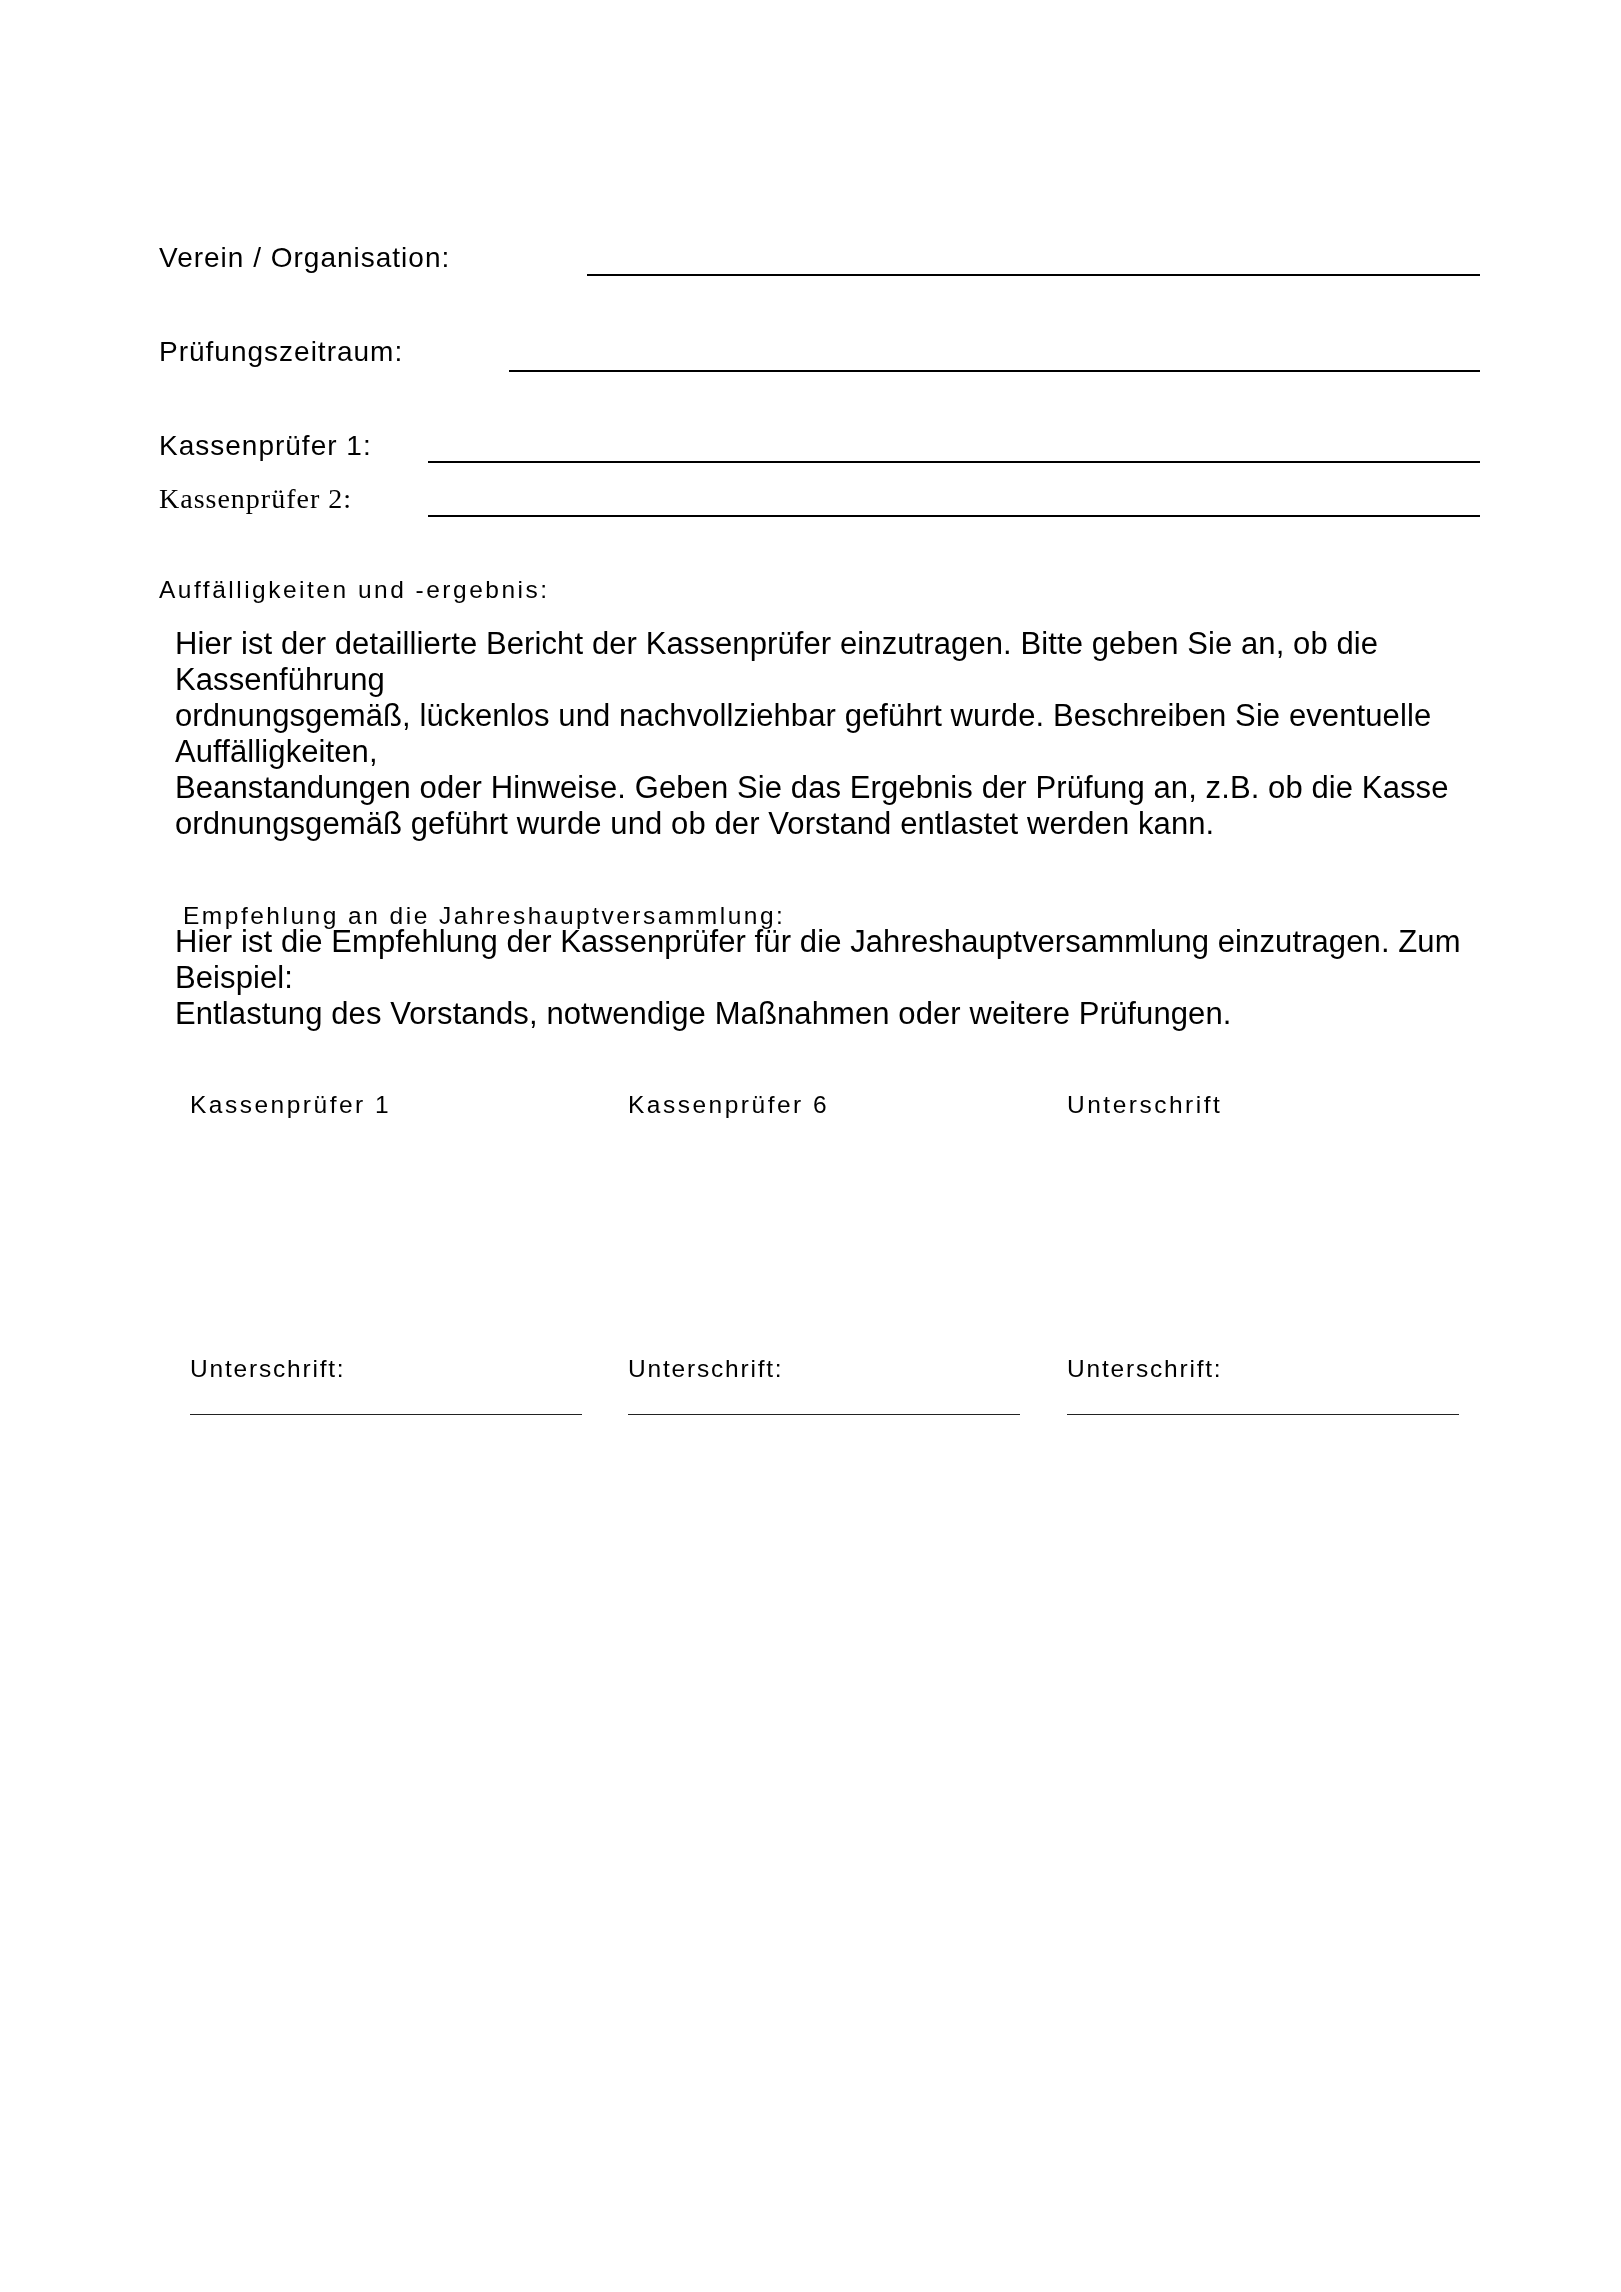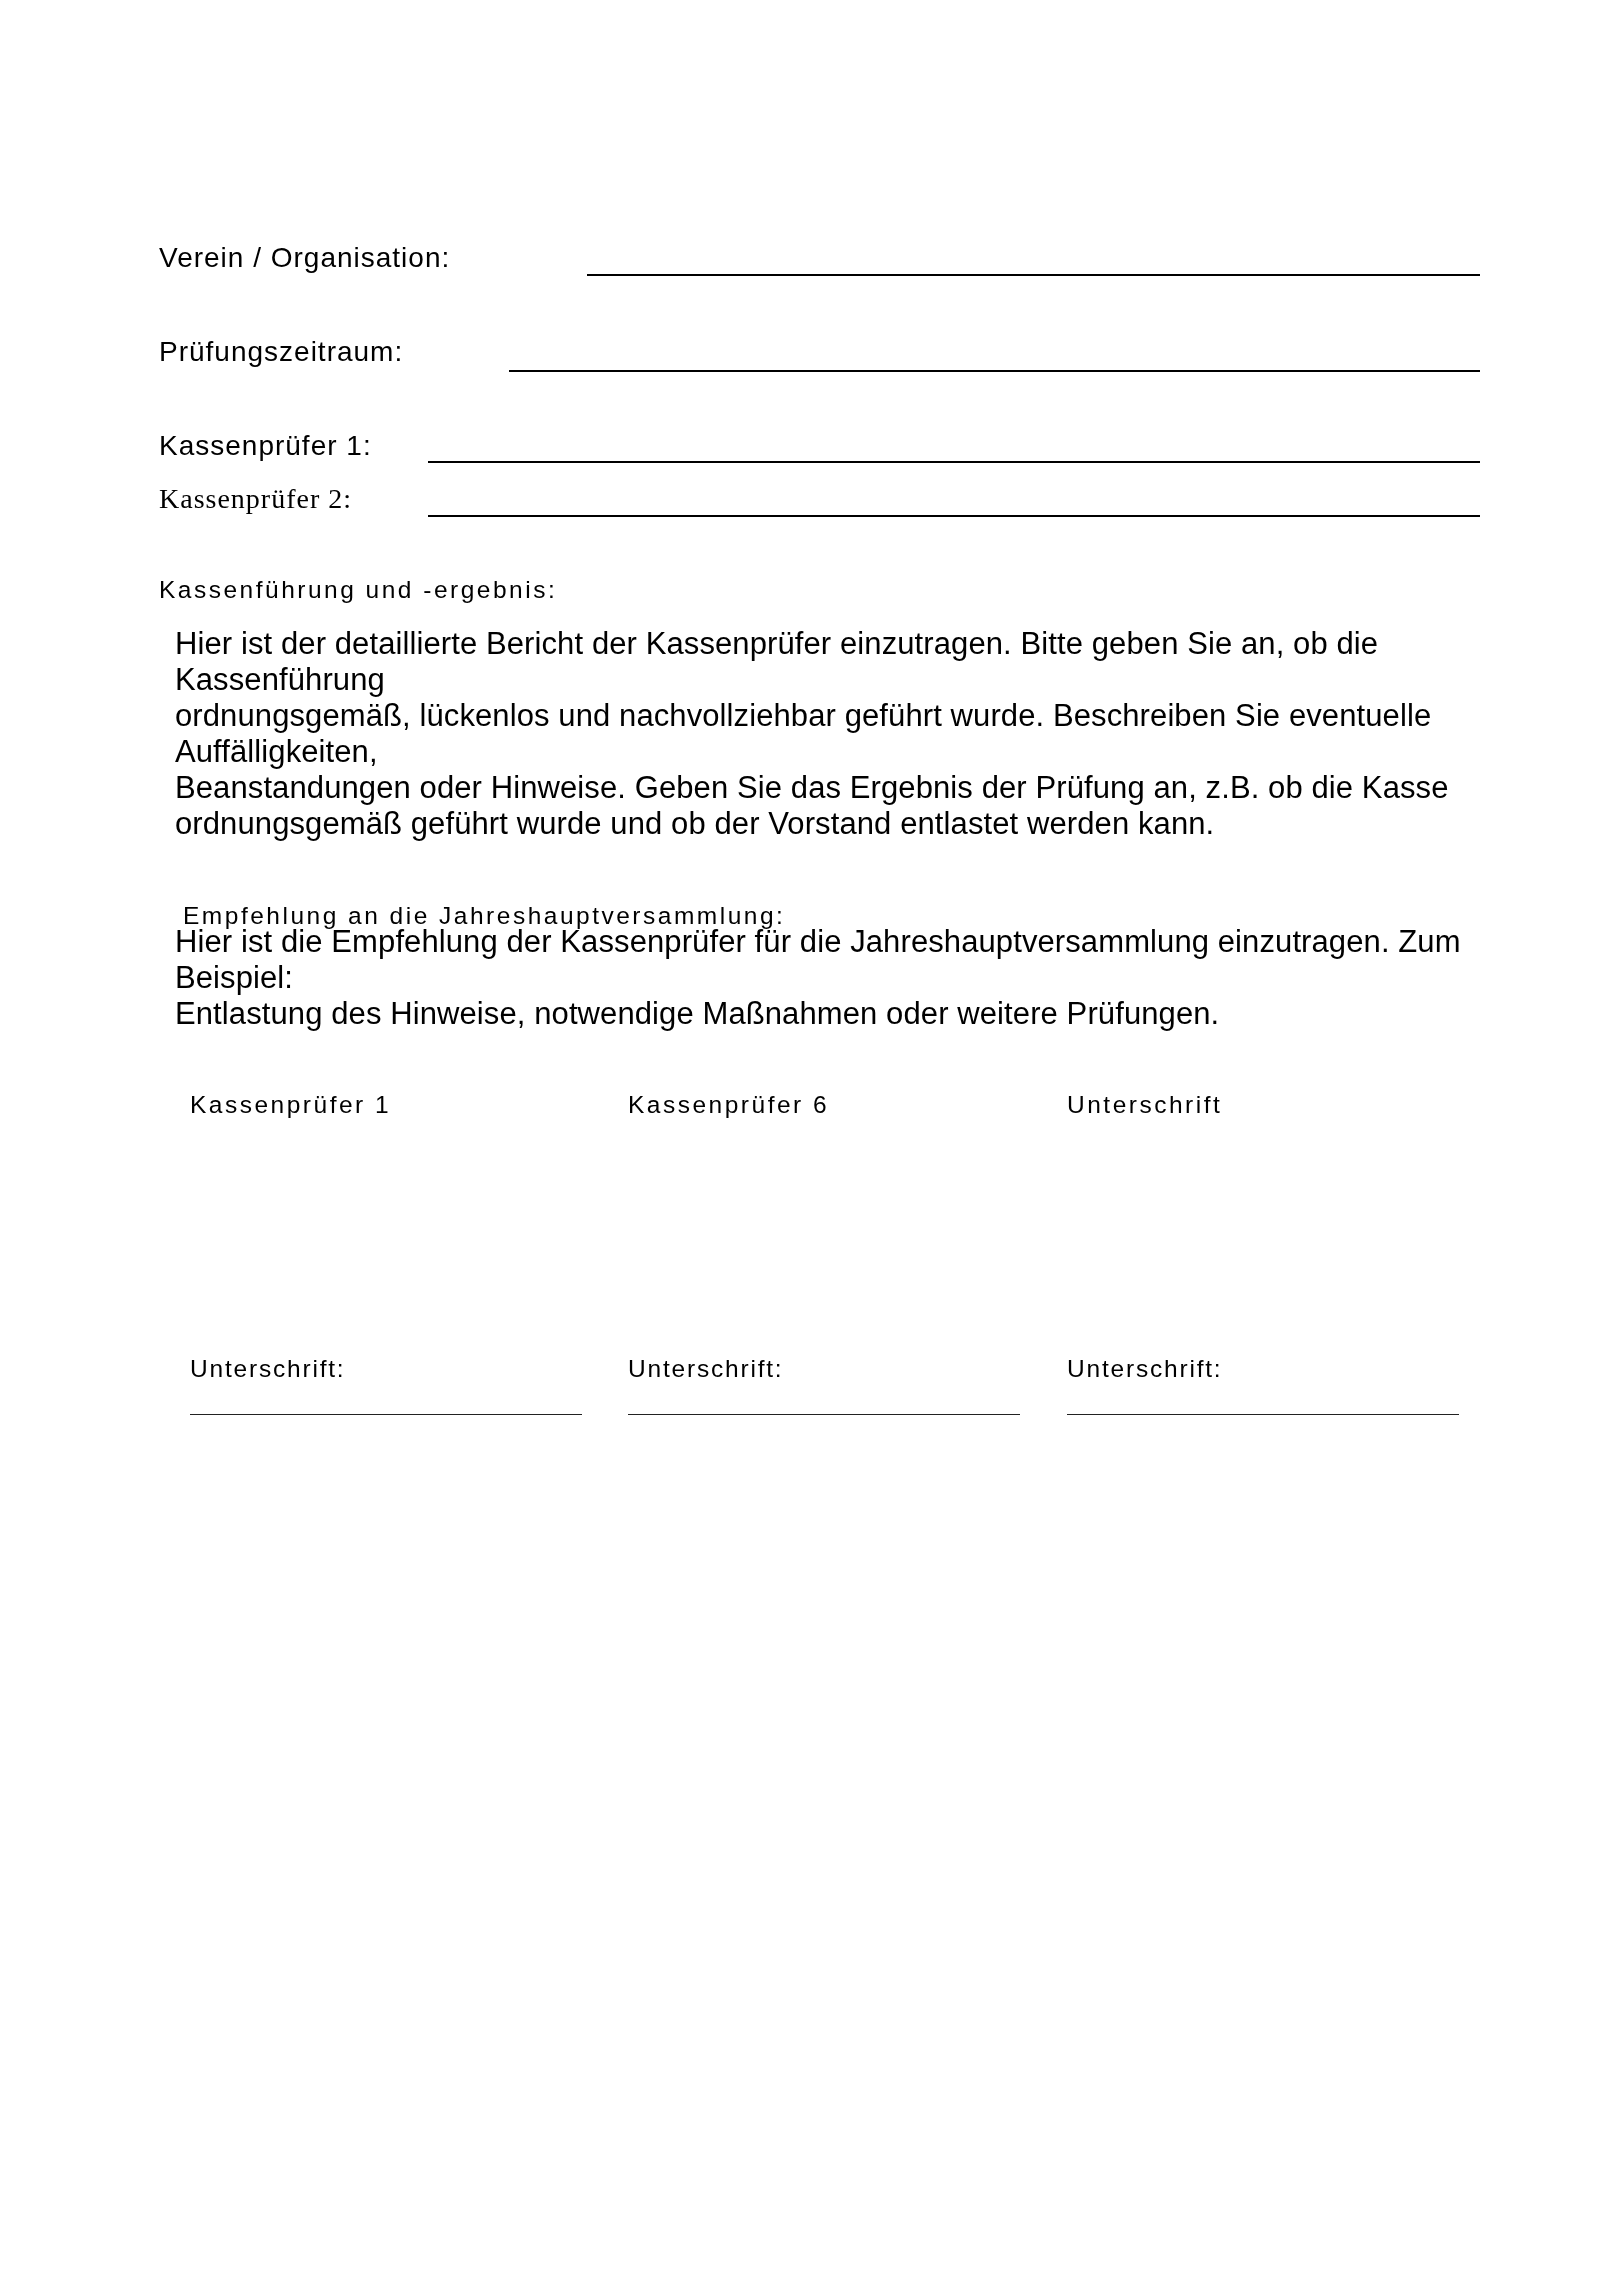--- a/index.html
+++ b/index.html
@@ -118,29 +118,29 @@
 
   <div class="field-label fl2">Prüfungszeitraum:</div>
   <div class="fill-line ln2"></div>
 
   <div class="field-label fl3">Kassenprüfer 1:</div>
   <div class="fill-line ln3"></div>
 
   <div class="field-label fl4">Kassenprüfer 2:</div>
   <div class="fill-line ln4"></div>
 
-  <div class="sec-heading sh1">Kassenführung und -ergebnis:</div>
+  <div class="sec-heading sh1">Auffälligkeiten und -ergebnis:</div>
   <div class="sec-body sb1">Hier ist der detaillierte Bericht der Kassenprüfer einzutragen. Bitte geben Sie an, ob die Kassenführung
 ordnungsgemäß, lückenlos und nachvollziehbar geführt wurde. Beschreiben Sie eventuelle Auffälligkeiten,
 Beanstandungen oder Hinweise. Geben Sie das Ergebnis der Prüfung an, z.B. ob die Kasse
 ordnungsgemäß geführt wurde und ob der Vorstand entlastet werden kann.</div>
 
   <div class="sec-heading sh2">Empfehlung an die Jahreshauptversammlung:</div>
   <div class="sec-body sb2">Hier ist die Empfehlung der Kassenprüfer für die Jahreshauptversammlung einzutragen. Zum Beispiel:
-Entlastung des Hinweise, notwendige Maßnahmen oder weitere Prüfungen.</div>
+Entlastung des Vorstands, notwendige Maßnahmen oder weitere Prüfungen.</div>
 
   <div class="sig-col c1">
     <div class="sig-role">Kassenprüfer 1</div>
     <div class="sig-label">Unterschrift:</div>
     <div class="sig-line"></div>
   </div>
 
   <div class="sig-col c2">
     <div class="sig-role">Kassenprüfer 6</div>
     <div class="sig-label">Unterschrift:</div>

